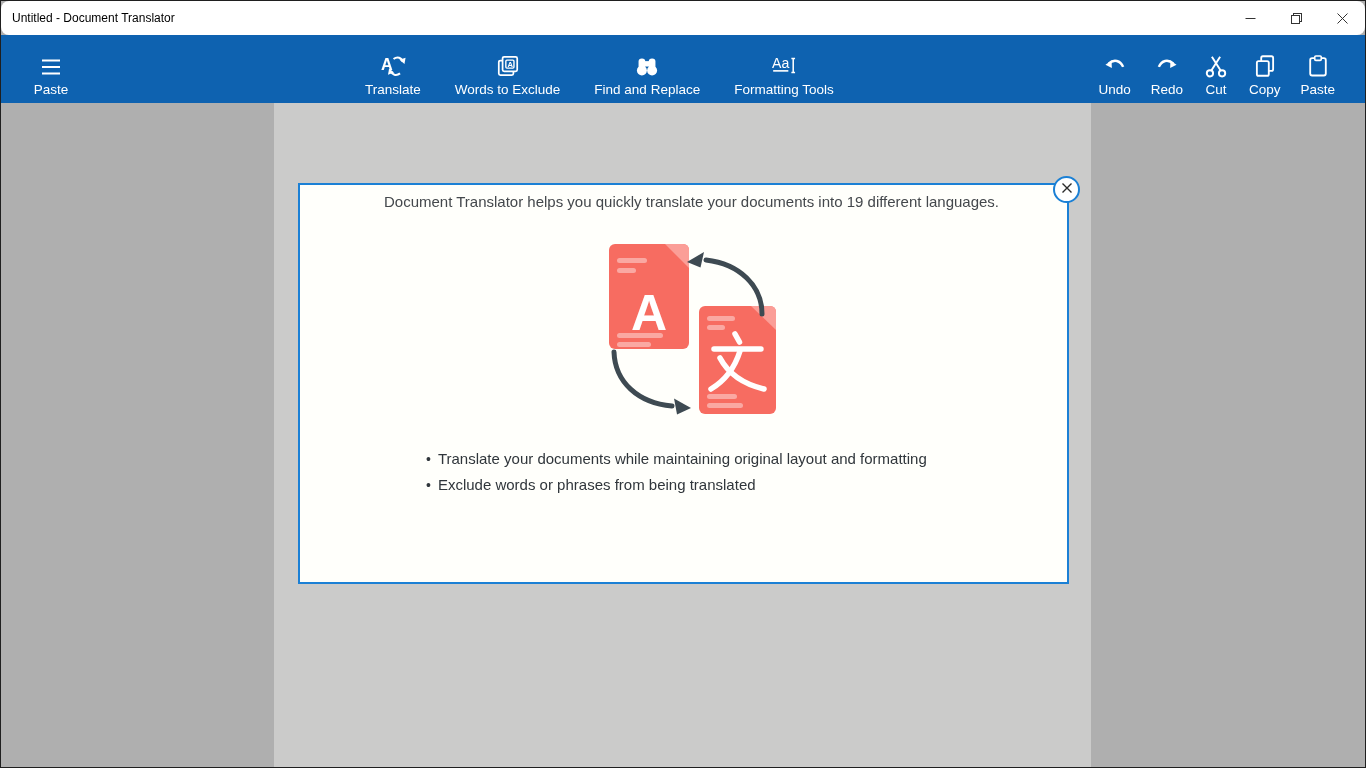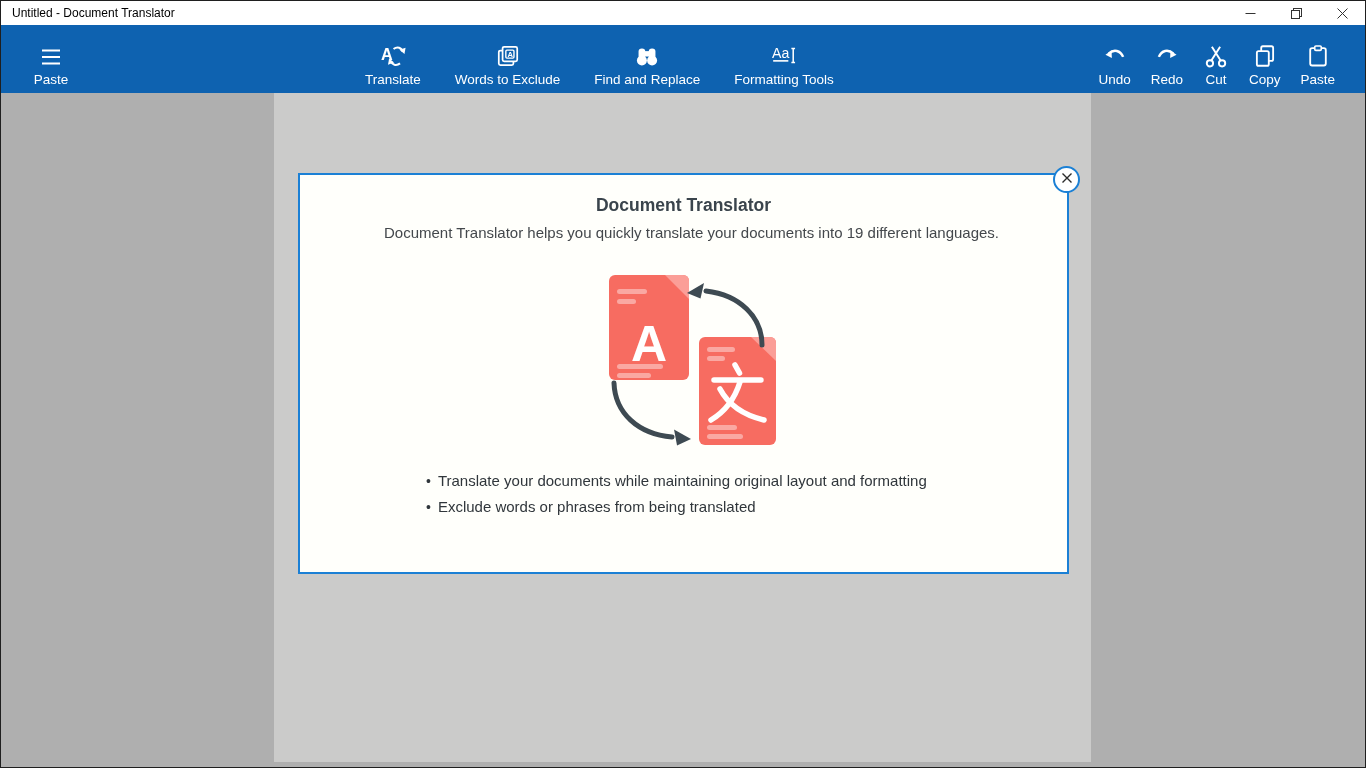--- a/index.html
+++ b/index.html
@@ -11,21 +11,21 @@
     --arrow:#3e4a52;
   }
   html,body{margin:0;padding:0;background:#555;}
   .window{
     position:relative;width:1366px;height:768px;
     box-sizing:border-box;border:1px solid #1f1f1f;
     font-family:"Liberation Sans","DejaVu Sans",sans-serif;
     overflow:hidden;background:#afafaf;
   }
   
-  .titlebar{height:24px;background:#ffffff;display:flex;align-items:center;}
+  .titlebar{height:34px;background:#ffffff;display:flex;align-items:center;border-radius:8px;}
   .titlebar-title{font-size:12px;color:#000;margin-left:11px;flex:0 0 auto;}
   .titlebar-spacer{flex:1;}
   .win-btn{width:46px;height:30px;display:flex;align-items:center;justify-content:center;background:transparent;border:none;cursor:pointer;}
   .win-btn svg{display:block;}
   
   .toolbar{height:68px;background:var(--tb-blue);display:flex;align-items:stretch;color:#fff;}
   .tb-item{display:flex;flex-direction:column;align-items:center;justify-content:flex-end;padding-bottom:6px;gap:3px;cursor:pointer;}
   .tb-label{font-size:13.5px;white-space:nowrap;line-height:15px;}
   .tb-item svg{display:block;}
   .tb-menu{margin-left:22px;width:56px;}
@@ -41,21 +41,21 @@
     box-sizing:border-box;background:#fffffb;border:2px solid var(--dlg-border);
   }
   .dialog-close{
     position:absolute;top:-9px;right:-13px;width:27px;height:27px;border-radius:50%;
     background:#fff;border:2px solid var(--dlg-border);box-sizing:border-box;
     display:flex;align-items:center;justify-content:center;cursor:pointer;padding:0;
   }
   .dialog-title{margin:20px 0 0 0;text-align:center;font-size:17.5px;font-weight:bold;color:#3a444c;}
   .dialog-subtitle{margin:8px 0 0 16px;text-align:center;font-size:15px;color:#44484c;}
   .illustration{display:block;margin:24px auto 0 auto;}
-  .dialog-bullets{list-style:none;margin:18px 0 0 0;padding:0 40px 0 126px;}
+  .dialog-bullets{list-style:none;margin:27px 0 0 0;padding:0 40px 0 126px;}
   .dialog-bullets li{font-size:15px;color:#30363b;line-height:25px;}
   .dialog-bullets li::before{content:"\2022";margin-right:7px;font-size:14px;}
 </style>
 </head>
 <body>
 
 <div class="window">
 
   <div class="titlebar">
     <span class="titlebar-title">Untitled - Document Translator</span>
@@ -213,21 +213,20 @@
     <div class="dialog">
 
       <button class="dialog-close">
         <span>
           <svg width="12" height="12" viewBox="0 0 12 12">
               <path d="M1.5 1.5 L10.5 10.5 M10.5 1.5 L1.5 10.5" stroke="#2b2b2b" stroke-width="1.4" fill="none"></path>
             </svg>
         </span>
       </button>
 
-      <h1 class="dialog-title">Document Translator</h1>
       <p class="dialog-subtitle">Document Translator helps you quickly translate your documents into 19 different languages.</p>
 
       <svg class="illustration" width="200" height="185" viewBox="0 0 200 185">
 
         <g>
           <rect x="25" y="10" width="80" height="105" rx="6" fill="var(--coral)"></rect>
           <path d="M81 10 H99 Q105 10 105 16 V34 Z" fill="var(--coral-light)"></path>
           <rect x="33" y="24" width="30" height="5" rx="2.5" fill="var(--coral-line)"></rect>
           <rect x="33" y="34" width="19" height="5" rx="2.5" fill="var(--coral-line)"></rect>
           <text x="65" y="96" text-anchor="middle" font-size="50" font-weight="bold" fill="#ffffff" font-family="Liberation Sans, sans-serif">A</text>

